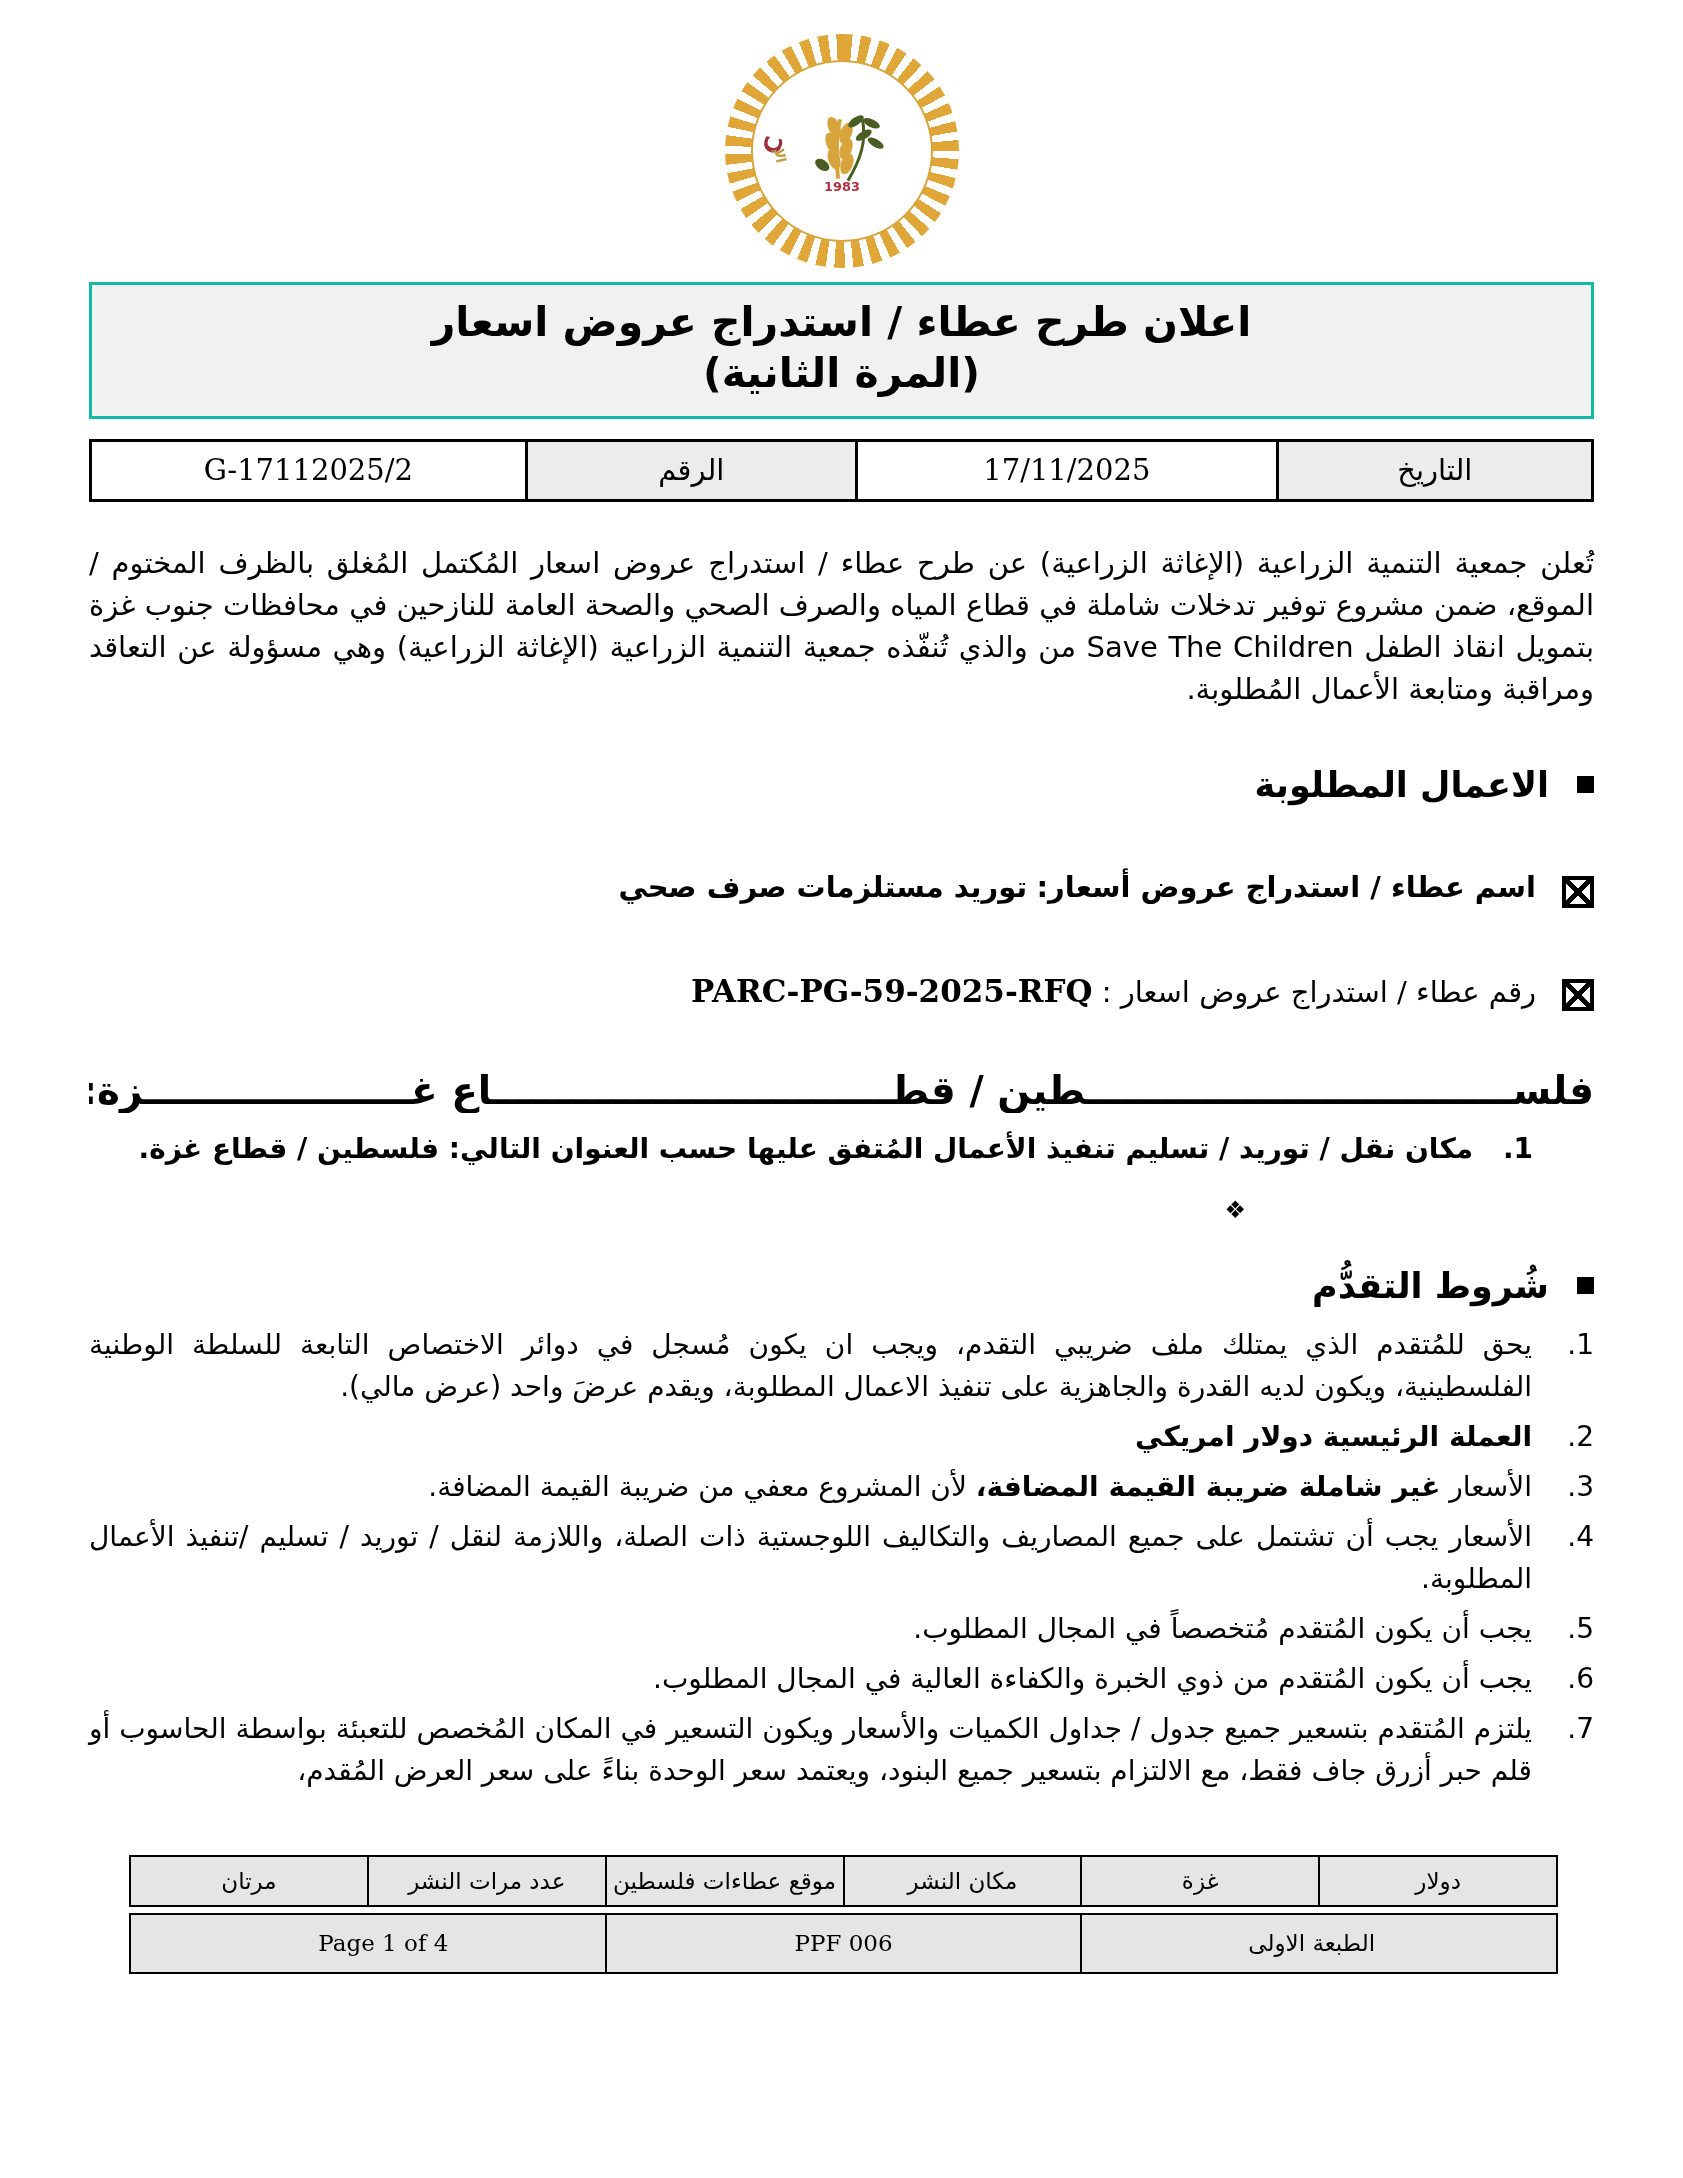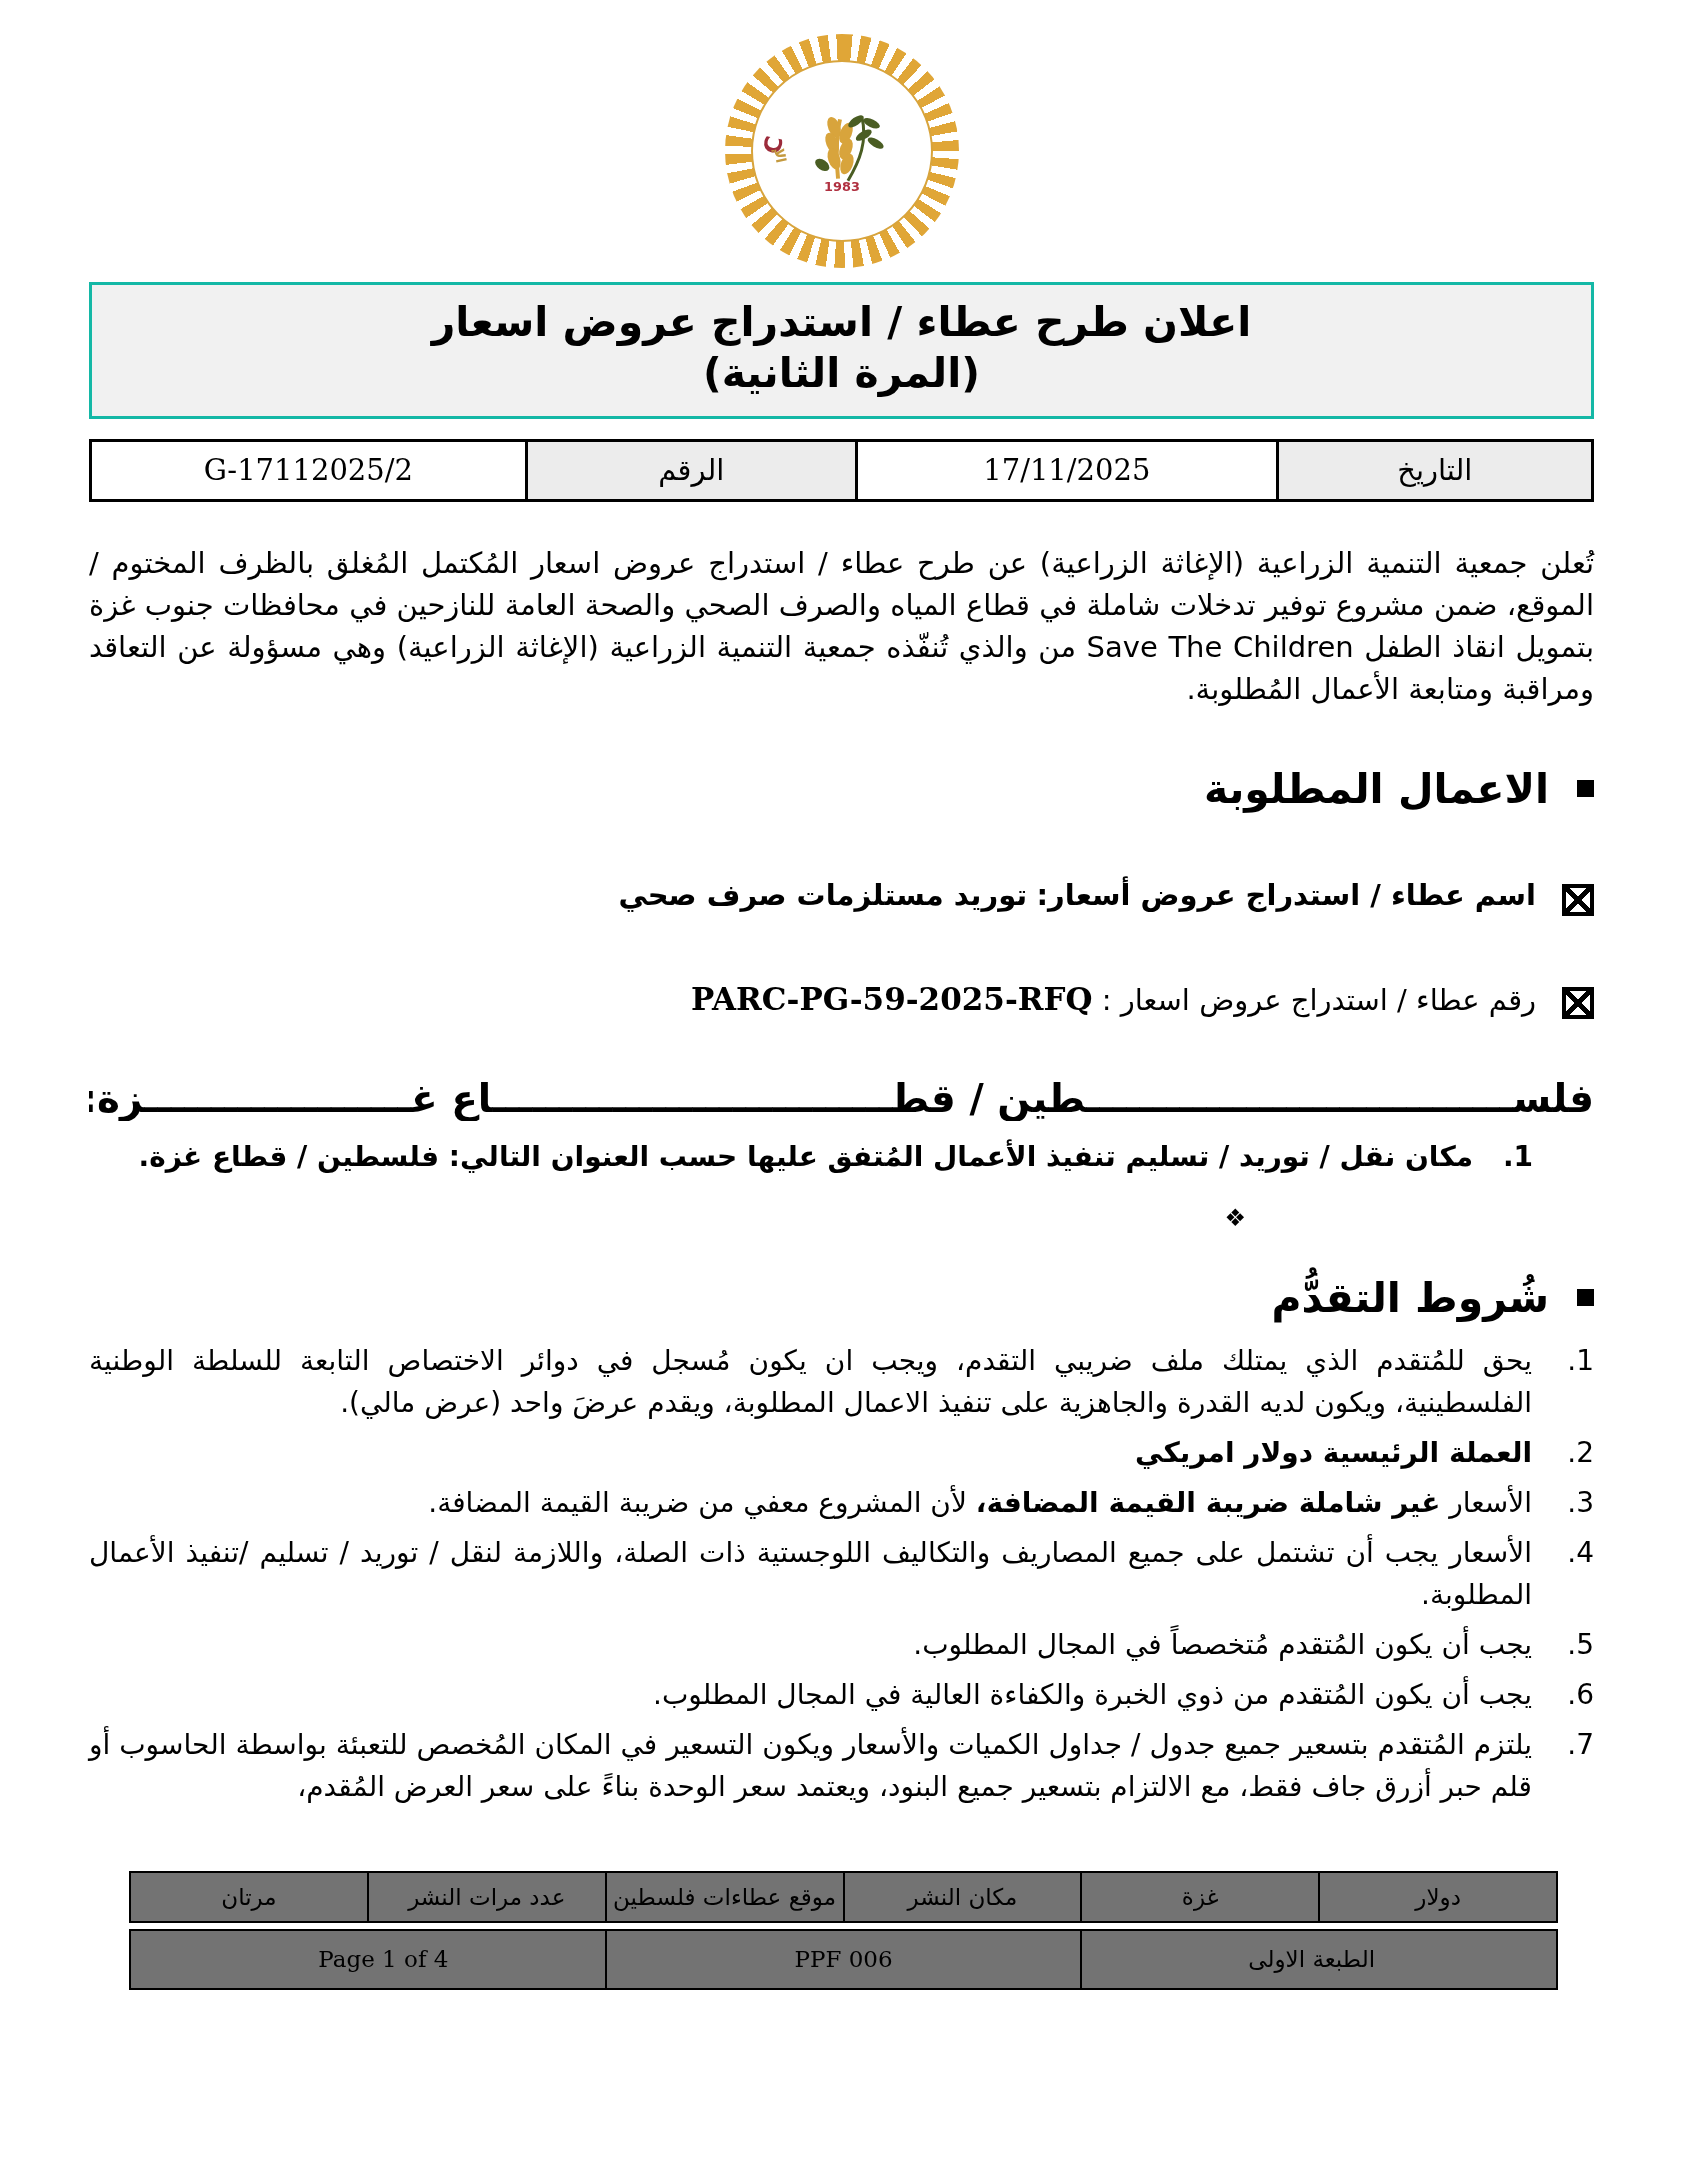--- a/index.html
+++ b/index.html
@@ -23,21 +23,21 @@
   
   table.info{width:100%;border-collapse:collapse;margin-top:20px;}
   table.info td{border:3px solid #000;height:55px;text-align:center;font-size:29px;vertical-align:middle;}
   td.hdr{background:#ececec;}
   .latin{font-family:"DejaVu Serif",serif;direction:ltr;unicode-bidi:isolate;}
 
   
   .intro{margin-top:40px;font-size:29px;line-height:1.45;text-align:justify;}
 
   
-  .sec-head{display:flex;align-items:center;gap:28px;margin-top:55px;font-size:41px;font-weight:bold;}
+  .sec-head{display:flex;align-items:center;gap:28px;margin-top:55px;font-size:35px;font-weight:bold;}
   .sq{width:17px;height:17px;background:#000;flex:0 0 auto;}
 
   
   .cbx{display:inline-block;width:24px;height:24px;border:4px solid #000;flex:0 0 auto;margin-top:6px;
     background:
       linear-gradient(to top right, transparent 43%, #000 43% 57%, transparent 57%),
       linear-gradient(to bottom right, transparent 43%, #000 43% 57%, transparent 57%);}
   .cbx.small{width:18px;height:18px;border-width:3px;margin-top:12px;}
 
   .item{display:flex;align-items:flex-start;gap:26px;margin-top:65px;font-size:29px;}
@@ -55,21 +55,21 @@
 
   
   .cond{display:flex;gap:20px;margin-top:8px;font-size:28px;line-height:1.5;}
   .cond .marker{min-width:42px;}
   .cond .txt{flex:1;text-align:justify;}
   .bold{font-weight:bold;}
 
   
   .footer{margin:63px 36px 0 40px;}
   table.f{width:100%;border-collapse:collapse;table-layout:fixed;}
-  table.f td{border:2.5px solid #000;background:#737373;text-align:center;
+  table.f td{border:2.5px solid #000;background:#e5e5e5;text-align:center;
     font-size:23px;vertical-align:middle;}
   table.f1 td{height:46px;}
   table.f2{margin-top:6px;}
   table.f2 td{height:55px;}
   td.al-l{text-align:left;padding-left:32px;}
   td.al-r{text-align:right;padding-right:16px;}
 </style>
 </head>
 <body>
 

